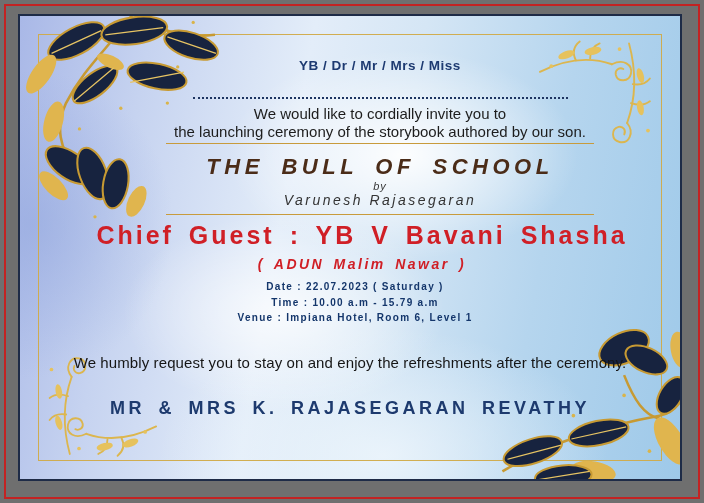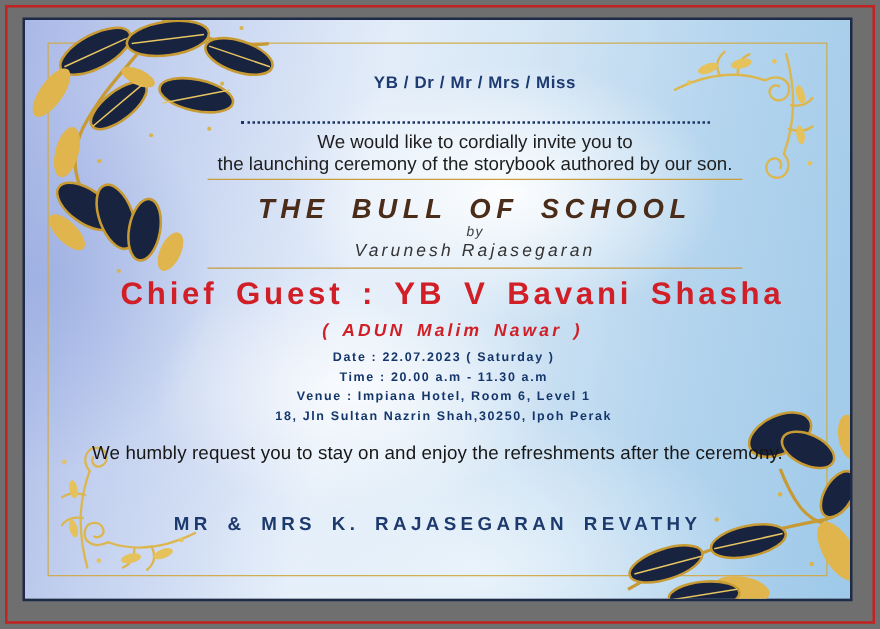--- a/index.html
+++ b/index.html
@@ -32,21 +32,21 @@
               letter-spacing:4.5px;word-spacing:7px;}
   .by{top:164px;font-size:11px;font-style:italic;color:#3a3a3a;letter-spacing:1px;}
   .author{top:176px;font-size:14px;font-style:italic;color:#343434;letter-spacing:2.5px;}
   .chief{top:205px;font-size:25px;font-weight:bold;color:#d01f26;letter-spacing:3px;word-spacing:5px;}
   .adun{top:240px;font-size:14px;font-weight:bold;color:#d01f26;letter-spacing:2.5px;word-spacing:3px;font-style:italic;}
   .event{top:263px;font-size:10px;font-weight:bold;color:#14366b;letter-spacing:1.3px;
          line-height:15.5px;transform:translateX(5px);}
   .humbly{top:338px;font-size:15px;font-weight:normal;color:#161616;letter-spacing:.1px;}
   .rsvp{top:371px;font-size:12.5px;font-weight:bold;color:#101010;letter-spacing:.2px;}
   .rsvp sup{font-size:8px;}
-  .hosts{top:395px;font-size:15px;font-weight:bold;color:#1d3a6e;letter-spacing:3.5px;word-spacing:5px;}
+  .hosts{top:382px;font-size:18px;font-weight:bold;color:#1d3a6e;letter-spacing:3.5px;word-spacing:5px;}
   .phones{top:409px;font-size:17.5px;font-weight:bold;color:#15386e;letter-spacing:1.2px;}
 </style>
 </head>
 <body>
 
 <div class="stage">
   <div class="card">
 
     <div class="gold-frame"></div>
 
@@ -185,23 +185,22 @@
 
       <div class="abs divider2 shift-r">
           <div class="gold-line"></div>
         </div>
 
       <div class="abs chief shift-s">Chief Guest : YB V Bavani Shasha</div>
       <div class="abs adun shift-s">( ADUN Malim Nawar )</div>
 
       <div class="abs event">
         <div>Date : 22.07.2023 ( Saturday )</div>
-        <div>Time : 20.00 a.m - 11.30 a.m</div>
+        <div>Time : 10.00 a.m - 15.79 a.m</div>
         <div>Venue : Impiana Hotel, Room 6, Level 1</div>
-        <div>18, Jln Sultan Nazrin Shah,30250, Ipoh Perak</div>
       </div>
 
       <div class="abs humbly">We humbly request you to stay on and enjoy the refreshments after the ceremony.</div>
 
 
       <div class="abs hosts">MR &amp; MRS K. RAJASEGARAN REVATHY</div>
     </div>
   </div>
 
   <div class="red-border"></div>

